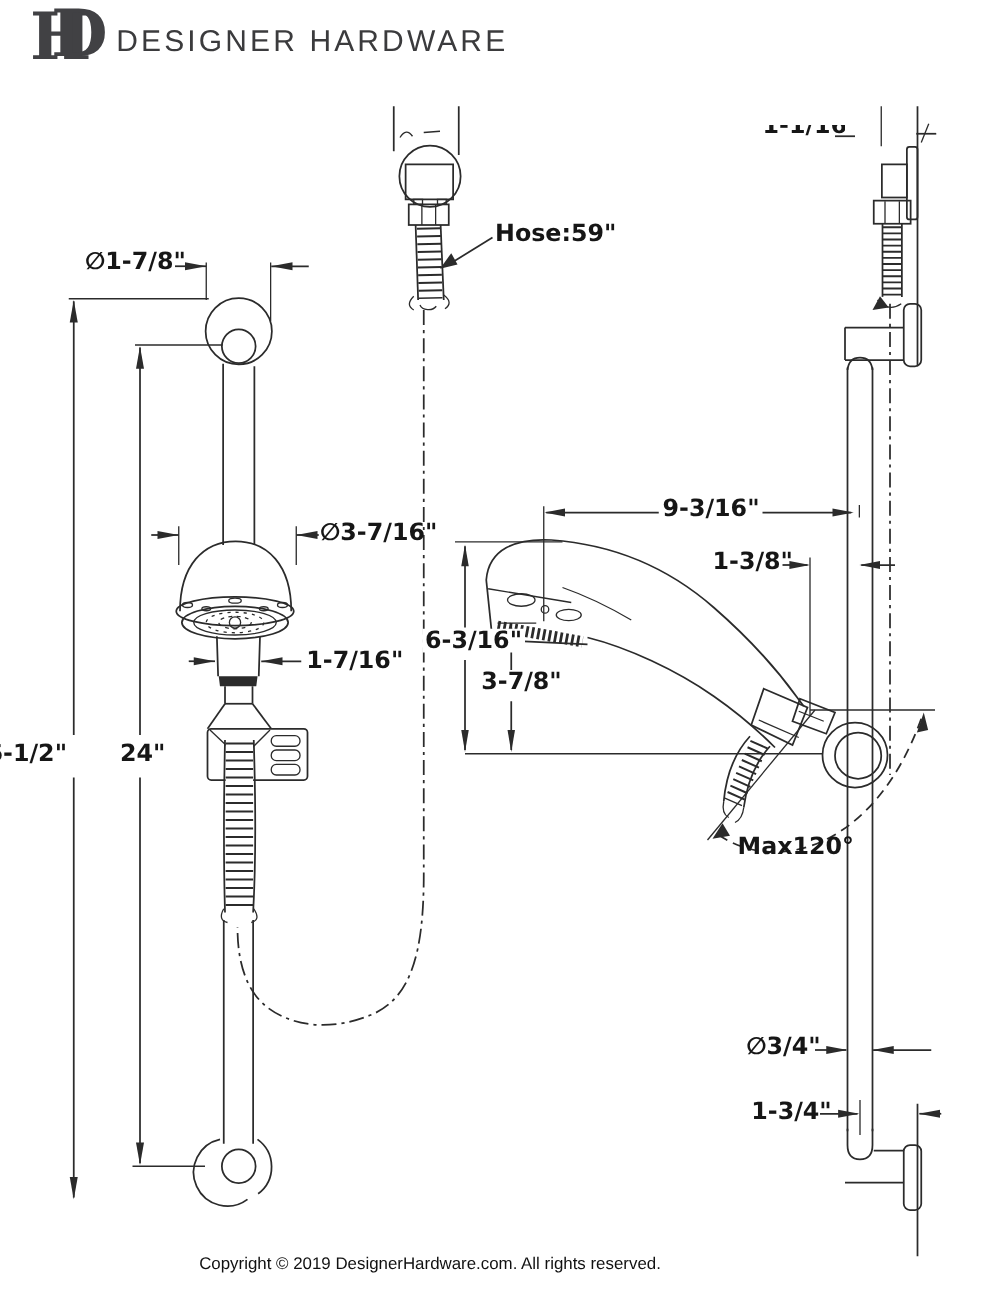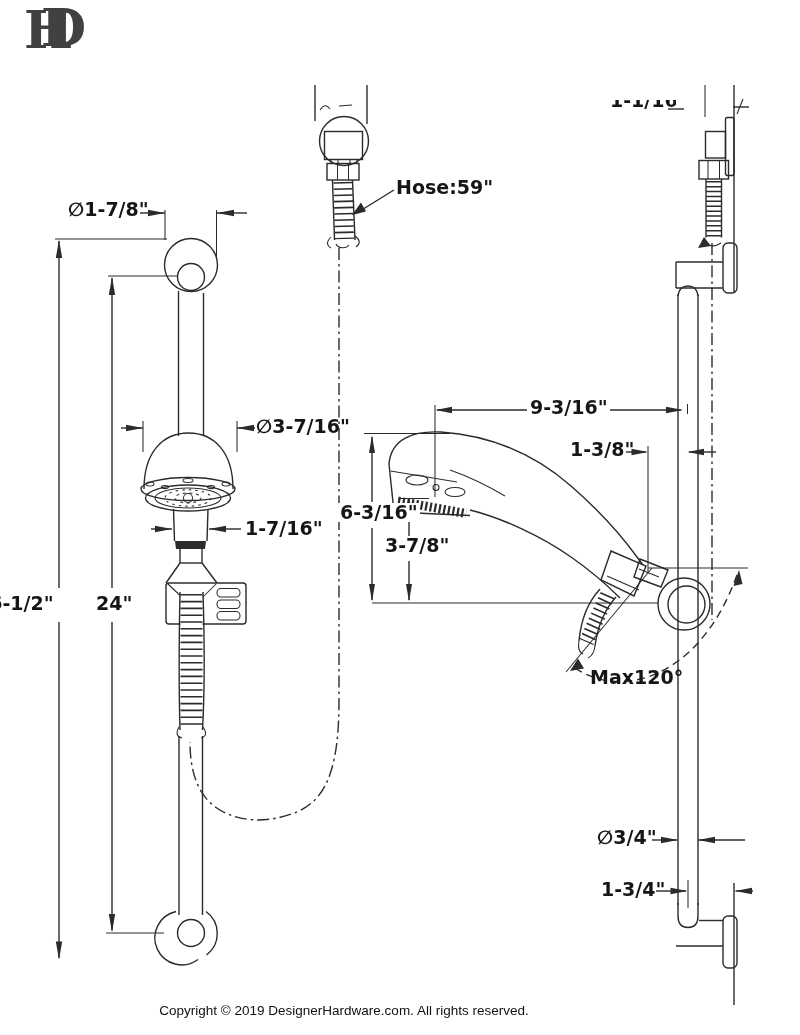--- a/index.html
+++ b/index.html
@@ -248,20 +248,21 @@
     <line class="s" x1="668" y1="109" x2="684" y2="109"></line>
     <line class="s" x1="733" y1="107" x2="749" y2="107"></line>
     <line class="thin" x1="737" y1="114" x2="743" y2="99"></line>
   </g>
 </svg>
 
 <div id="logo">
   <span class="mono mono-h">H</span>
   <span class="mono mono-d">D</span>
 </div>
+<div id="brand">DESIGNER HARDWARE</div>
 
 <div class="dim" style="left:396px;top:178px;">Hose:59"</div>
 <div class="dim" style="left:68px;top:200px;">∅1-7/8"</div>
 <div class="dim" style="left:256px;top:417px;">∅3-7/16"</div>
 <div class="dim" style="left:245px;top:519px;">1-7/16"</div>
 <div class="dim bg" style="left:-26px;top:594px;">26-1/2"</div>
 <div class="dim bg" style="left:94px;top:594px;">24"</div>
 <div class="dim bg" style="left:528px;top:398px;">9-3/16"</div>
 <div class="dim" style="left:570px;top:440px;">1-3/8"</div>
 <div class="dim bg" style="left:338px;top:503px;">6-3/16"</div>

